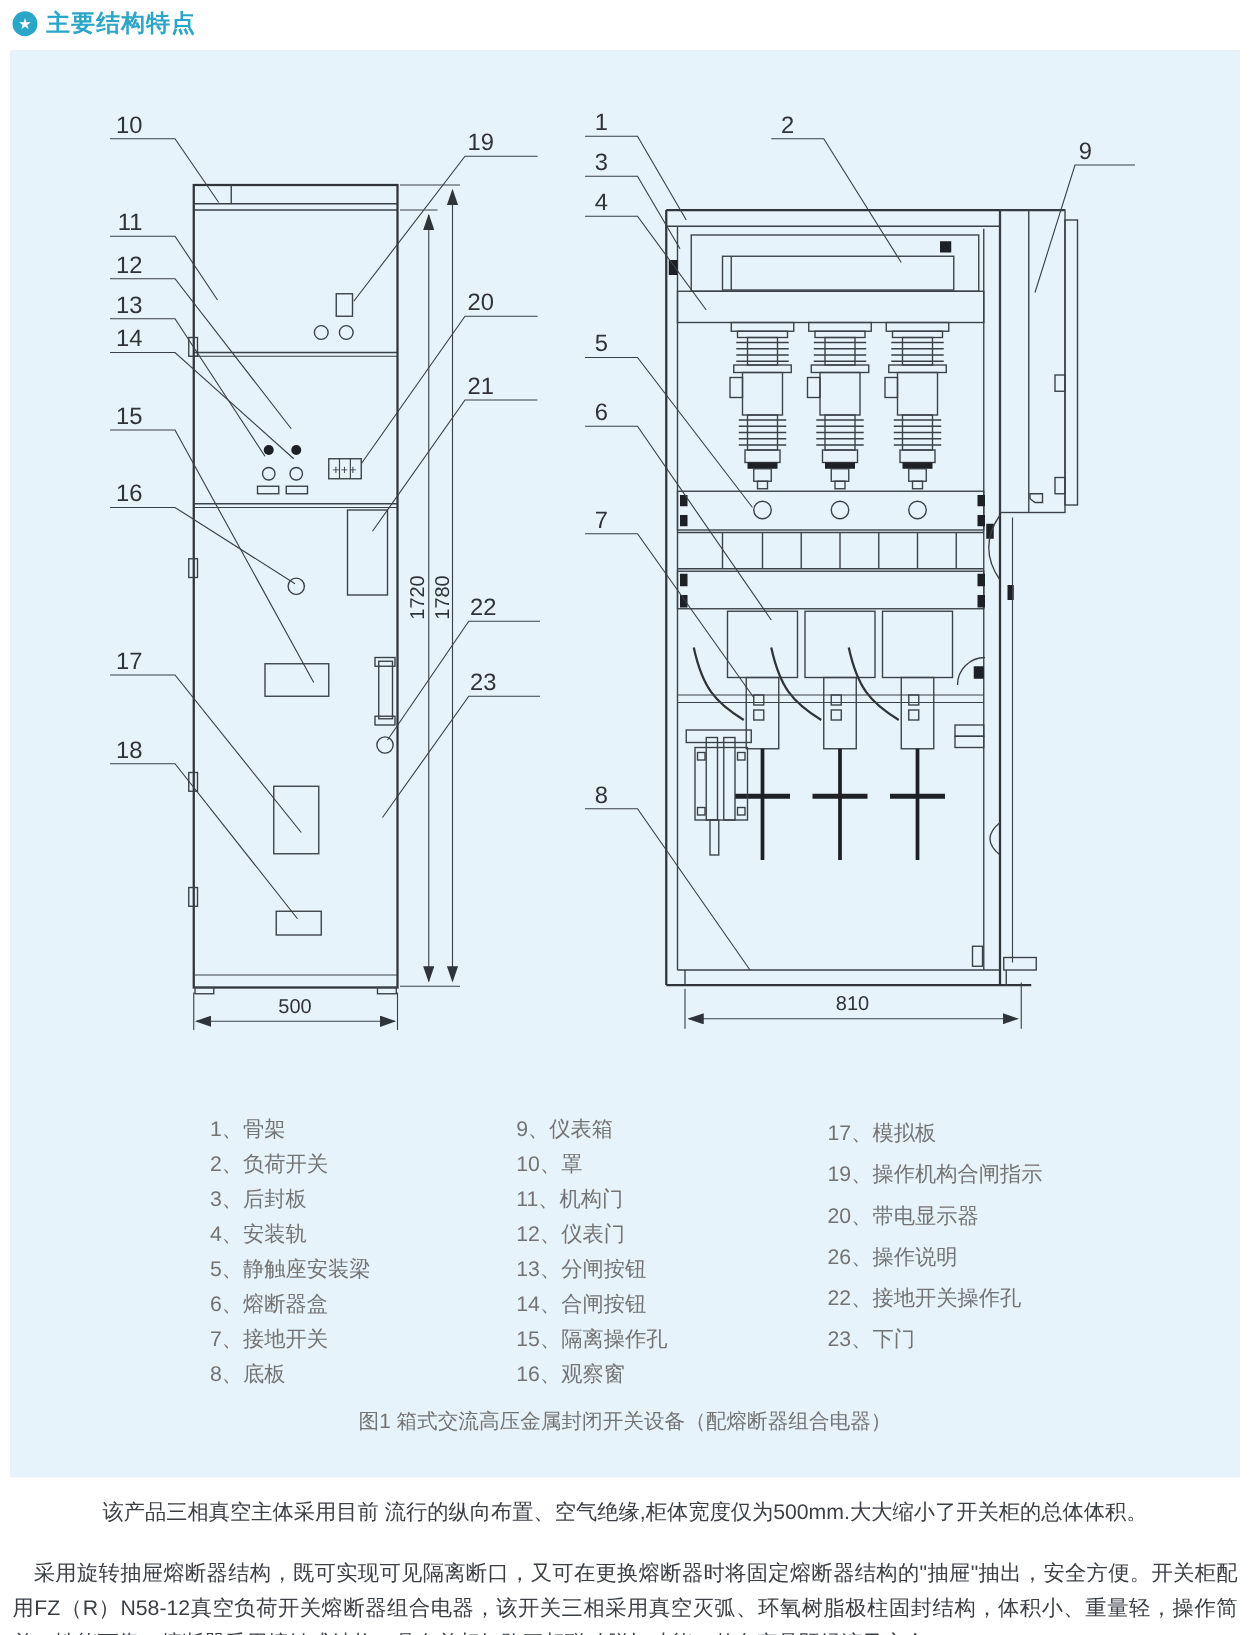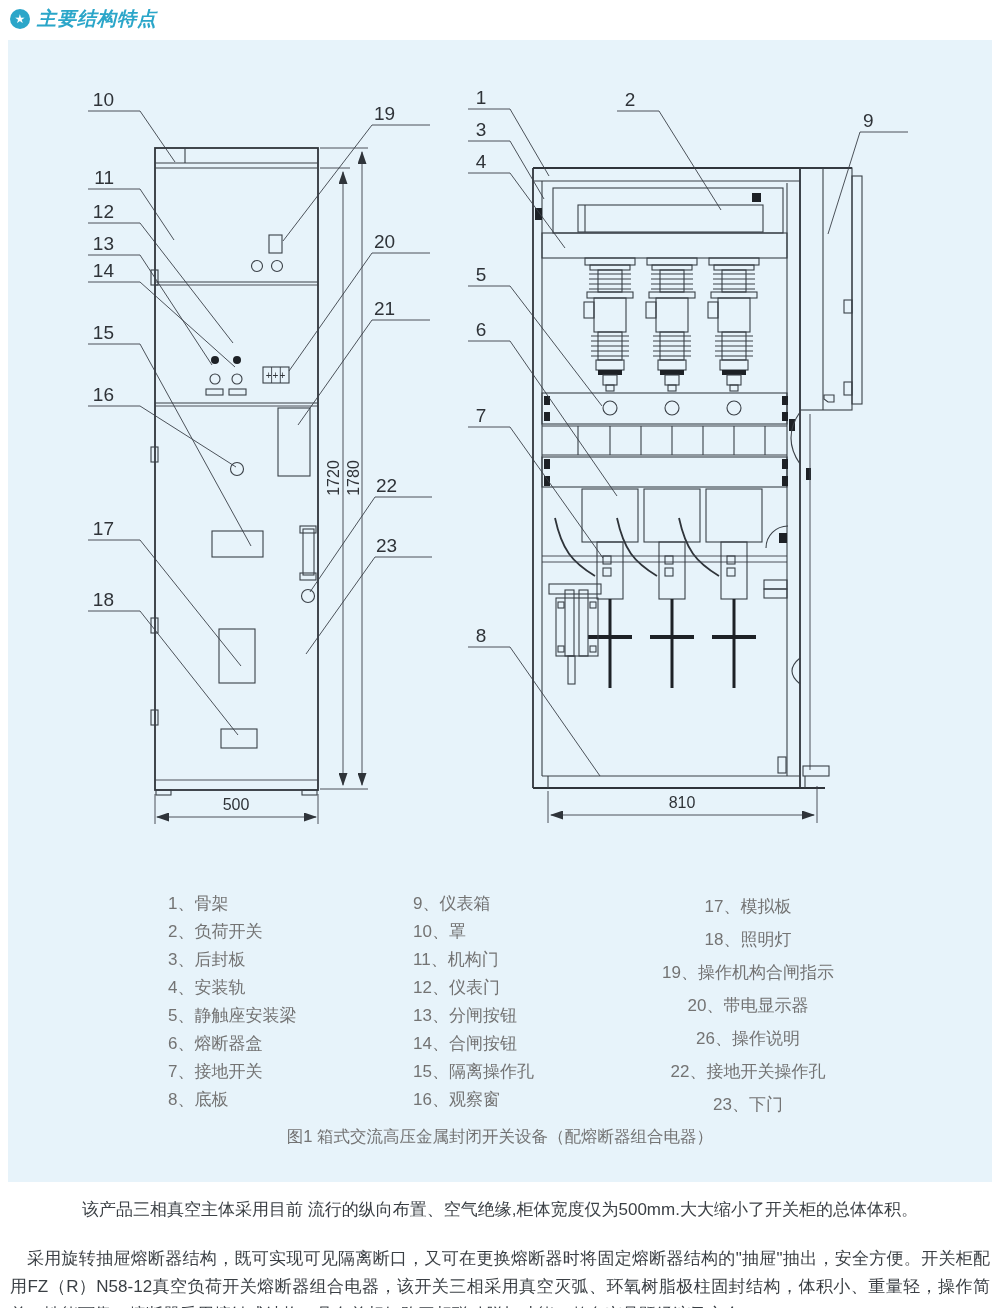--- a/index.html
+++ b/index.html
@@ -5,39 +5,39 @@
   html,body{margin:0;padding:0;}
   body{
     width:1000px;height:1308px;position:relative;background:#ffffff;
     font-family:"Liberation Sans","DejaVu Sans",sans-serif;color:#3a3f44;overflow:hidden;
   }
   .header{position:absolute;top:6px;left:10px;display:flex;align-items:center;gap:7px;}
   .header-icon{
     width:20px;height:20px;border-radius:50%;background:#2ba6c9;color:#ffffff;
     font-size:12px;line-height:20px;text-align:center;flex:0 0 auto;
   }
-  .header-title{font-size:19px;font-weight:bold;color:#2ba6c9;letter-spacing:1px;font-style:italic;}
+  .header-title{font-size:19px;font-weight:bold;color:#2ba6c9;letter-spacing:1px;}
   .panel{
     position:absolute;left:8px;top:40px;width:984px;height:1142px;background:#e7f3fa;
   }
   .figure-svg{position:absolute;left:0;top:0;}
   .ln{stroke:#3a4047;fill:none;stroke-width:1.1;}
   .lnb{stroke:#2f343a;fill:none;stroke-width:1.8;}
   .lnt{stroke:#3a4047;fill:none;stroke-width:0.9;}
   .fillk{fill:#1d2126;stroke:none;}
   .callout{font-size:19px;fill:#2f3338;}
   .dim{font-size:16px;fill:#2f3338;}
   .plus{font-size:10px;fill:#2f3338;letter-spacing:1px;}
   .parts{position:absolute;top:850px;left:0;width:100%;}
   .parts ul{list-style:none;margin:0;padding:0;position:absolute;top:0;}
   .parts li{font-size:17px;line-height:28px;white-space:nowrap;color:#737373;}
   .col1{left:160px;}
   .col2{left:405px;}
   .col3{left:654px;}
-  .col3 li{line-height:33px;text-align:center;}
+  .col3 li{line-height:33px;}
   .caption{position:absolute;top:1086px;left:0;width:100%;text-align:center;
     font-size:16.5px;color:#737373;}
   .description{position:absolute;top:1196px;left:0;width:1000px;box-sizing:border-box;
     padding:0 10px;}
   .description p{margin:0;font-size:17px;line-height:28px;color:#3a3f44;}
   .description .p1{text-align:center;}
   .description .p2{text-align:justify;text-indent:1em;margin-top:21px;}
 </style>
 </head>
 <body>
@@ -297,21 +297,20 @@
       <li>10、罩</li>
       <li>11、机构门</li>
       <li>12、仪表门</li>
       <li>13、分闸按钮</li>
       <li>14、合闸按钮</li>
       <li>15、隔离操作孔</li>
       <li>16、观察窗</li>
     </ul>
     <ul class="col3">
       <li>17、模拟板</li>
-      <li>18、照明灯</li>
       <li>19、操作机构合闸指示</li>
       <li>20、带电显示器</li>
       <li>26、操作说明</li>
       <li>22、接地开关操作孔</li>
       <li>23、下门</li>
     </ul>
   </div>
 
   <div class="caption">图1 箱式交流高压金属封闭开关设备（配熔断器组合电器）</div>
 </div>

